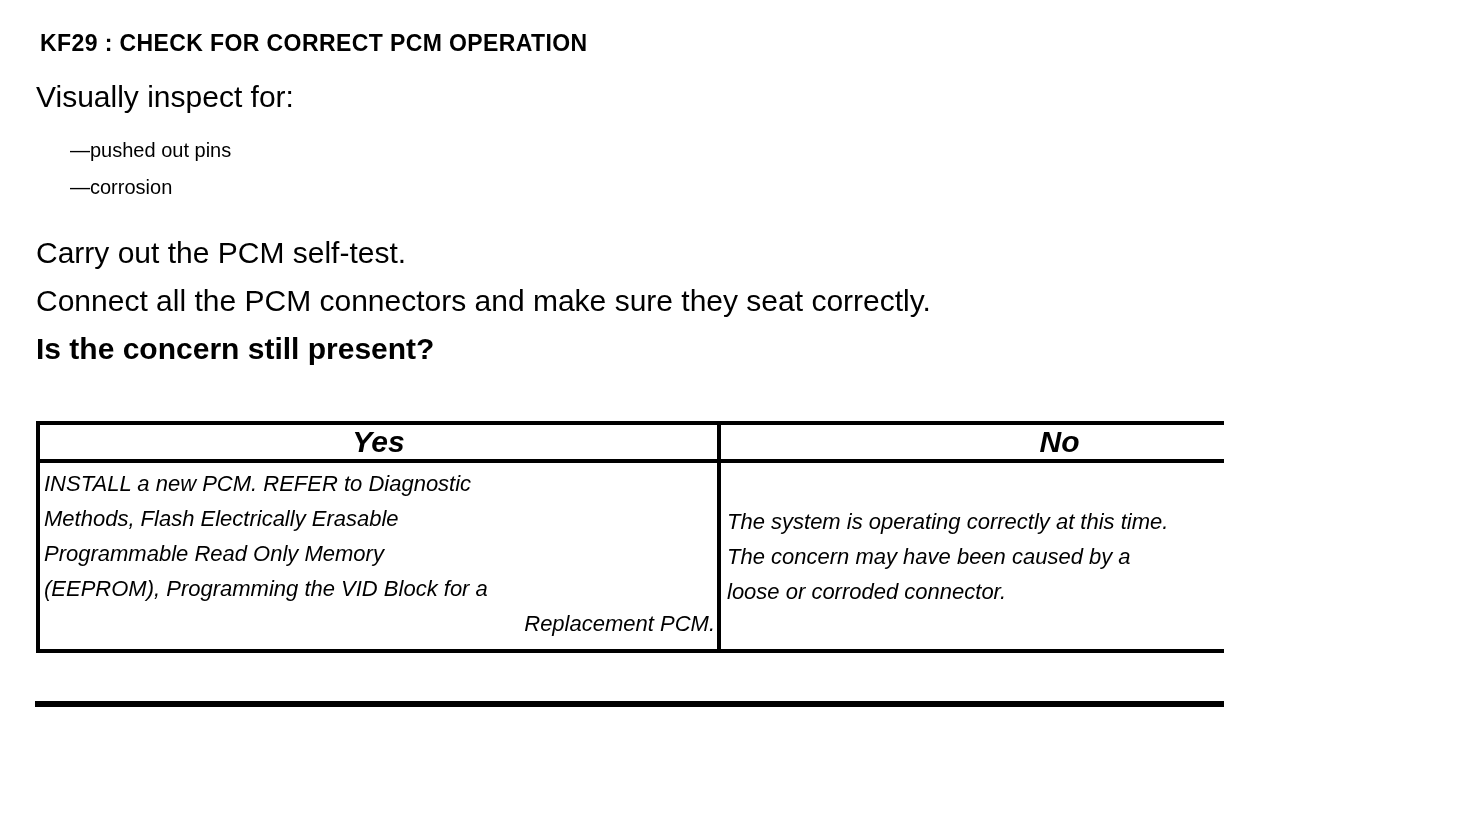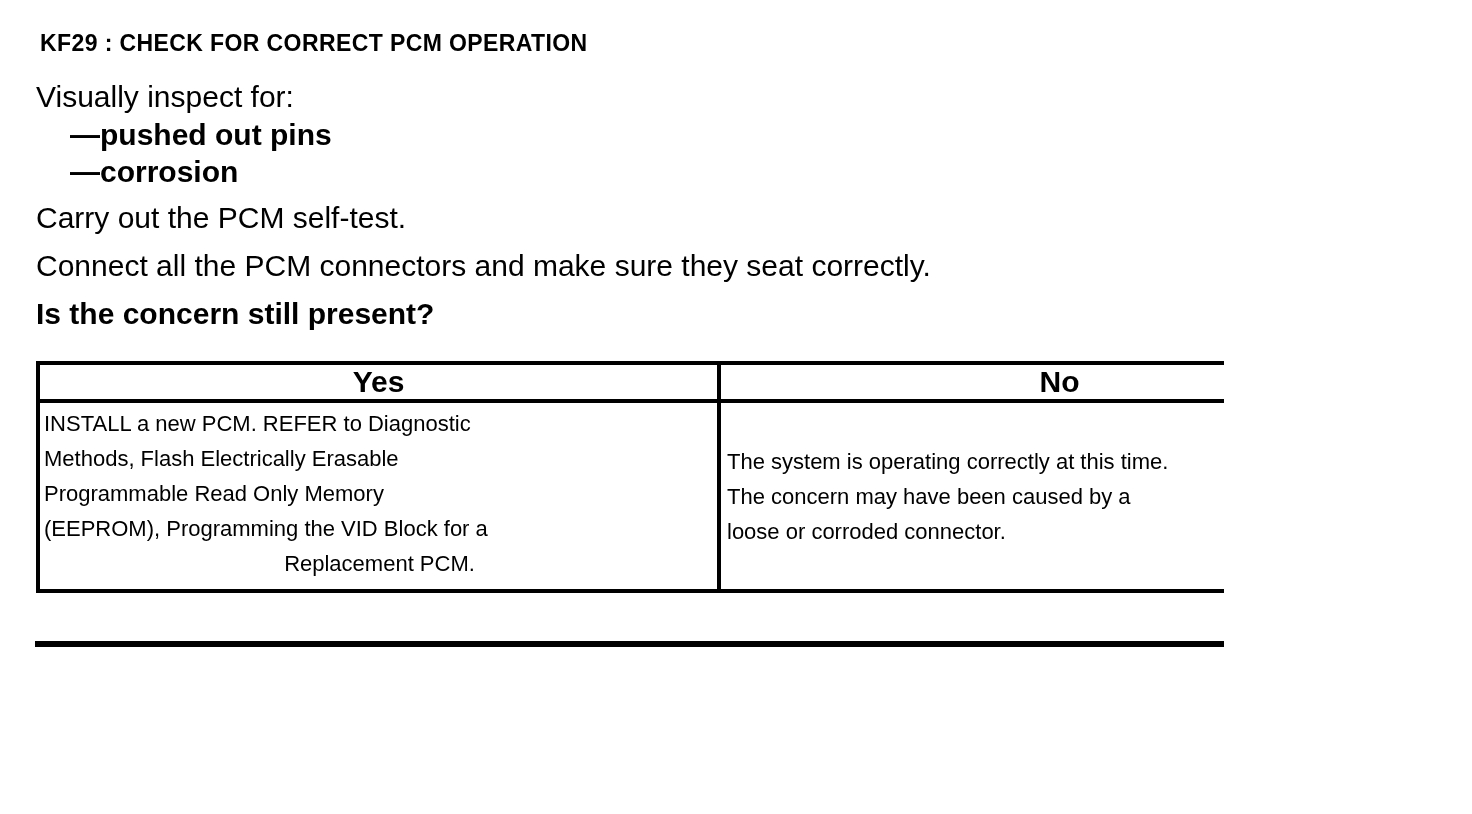--- a/index.html
+++ b/index.html
@@ -24,39 +24,39 @@
     font-weight: bold;
     letter-spacing: 0.4px;
     margin: 0 0 22px 4px;
   }
   p.body-line {
     font-size: 30px;
     line-height: 38px;
     margin: 0 0 10px 0;
   }
   p.body-line.no-gap {
-    margin-bottom: 0;
+    margin-bottom: 16px;
   }
   p.body-line.bold {
     font-weight: bold;
   }
   .sub-item {
-    font-size: 30px;
+    font-size: 20px;
     line-height: 37px;
     padding-left: 34px;
-    font-weight: bold;
   }
   .sub-item.last {
-    margin-bottom: 9px;
+    margin-bottom: 28px;
   }
   table.decision-table {
     border-collapse: collapse;
     table-layout: fixed;
     width: 1366px;
-    margin-top: 28px;
+    margin-top: 53px;
+    font-style: italic;
   }
   table.decision-table th,
   table.decision-table td {
     border: 4px solid #000000;
   }
   table.decision-table th {
     font-size: 30px;
     line-height: 32px;
     font-weight: bold;
     text-align: center;
@@ -69,21 +69,21 @@
   td.yes-cell {
     width: 50%;
     vertical-align: top;
     padding: 3px 2px 8px 4px;
   }
   td.no-cell {
     vertical-align: middle;
     padding: 2px 2px 2px 6px;
   }
   td.yes-cell .line.center {
-    text-align: center;
+    text-align: right;
   }
   .bottom-rule {
     border: none;
     background: #000000;
     height: 6px;
     width: 1380px;
     margin: 48px 0 0 -1px;
   }
 </style>
 </head>

